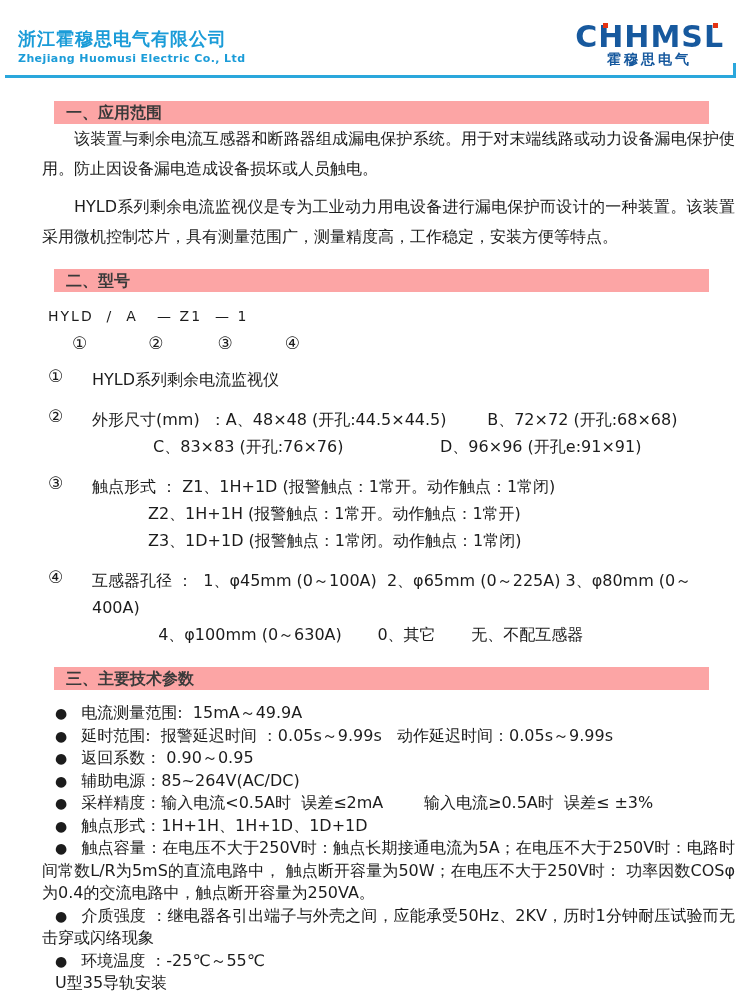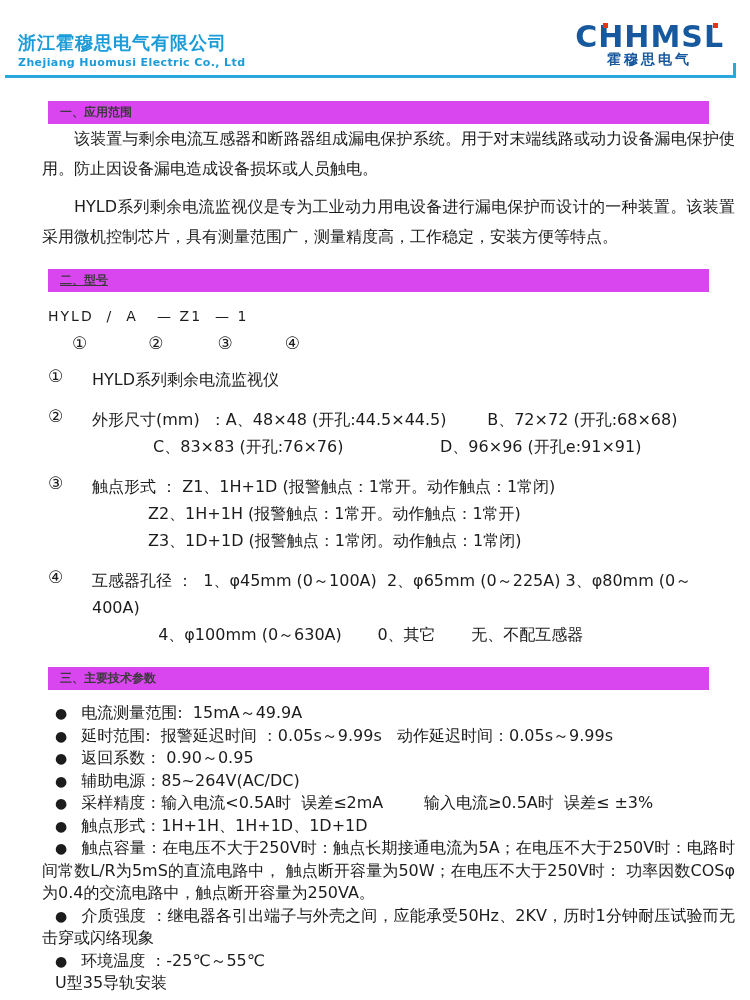--- a/index.html
+++ b/index.html
@@ -6,41 +6,41 @@
   .page {
     position:relative;
     width:750px; height:1000px;
     background:#ffffff;
     font-family:"DejaVu Sans","Liberation Sans",sans-serif;
     color:#1c1c1c;
     overflow:hidden;
     box-sizing:border-box;
   }
   
-  .header { display:flex; justify-content:space-between; align-items:flex-end; padding:24px 16px 0 18px; }
+  .header { display:flex; justify-content:space-between; align-items:center; padding:24px 16px 0 18px; }
   .co-cn { color:#1b9cd8; font-size:18px; font-weight:bold; letter-spacing:1px; line-height:20px; }
   .co-en { color:#1b9cd8; font-size:11px; font-weight:bold; margin-top:3px; letter-spacing:.4px; }
   .logo { text-align:center; padding-right:10px; }
   .logo-main { position:relative; color:#17599e; font-size:30px; font-weight:bold; letter-spacing:1px; line-height:26px; }
   .logo-dot { position:absolute; width:5px; height:5px; background:#e53212; top:-1px; }
   .logo-dot.d1 { left:28px; }
   .logo-dot.d2 { right:6px; }
   .logo-sub { color:#17599e; font-size:14px; font-weight:bold; letter-spacing:3px; margin-top:1px; }
   .rule { position:relative; margin:6px 14px 0 5px; height:3px; background:#2aa7dc; }
   .rule-tick { position:absolute; right:0; bottom:0; width:3px; height:15px; background:#2aa7dc; }
   
   .content { padding:0 15px 0 42px; }
   .sec-bar {
-    background:#d946ef; color:#3a3a3a;
-    font-size:12px; font-weight:bold;
-    padding:3px 12px; margin:0 26px 0 6px;
+    background:#fca5a5; color:#3a3a3a;
+    font-size:16px; font-weight:bold;
+    padding:3px 12px; margin:0 26px 0 12px;
     line-height:17px;
   }
   .bar1 { margin-top:23px; }
-  .bar2 { margin-top:17px;text-decoration:underline; }
+  .bar2 { margin-top:17px; }
   .bar3 { margin-top:19px; }
   .para { font-size:16px; line-height:30px; text-align:justify; text-indent:2em; margin-top:8px; white-space:pre-wrap; }
   .para.p2 { margin-top:0; }
   
   .model-line { font-size:14px; font-weight:500; letter-spacing:2px; margin-top:16px; padding-left:6px; white-space:pre-wrap; }
   .circled-row { display:flex; margin-top:9px; font-size:17px; }
   .circled-row span { display:inline-block; }
   .c1 { margin-left:30px; } .c2 { margin-left:61px; } .c3 { margin-left:54px; } .c4 { margin-left:52px; }
   .mitem { display:flex; margin-top:13px; font-size:16px; }
   .mmark { flex:none; width:44px; padding-left:6px; font-size:17px; }

